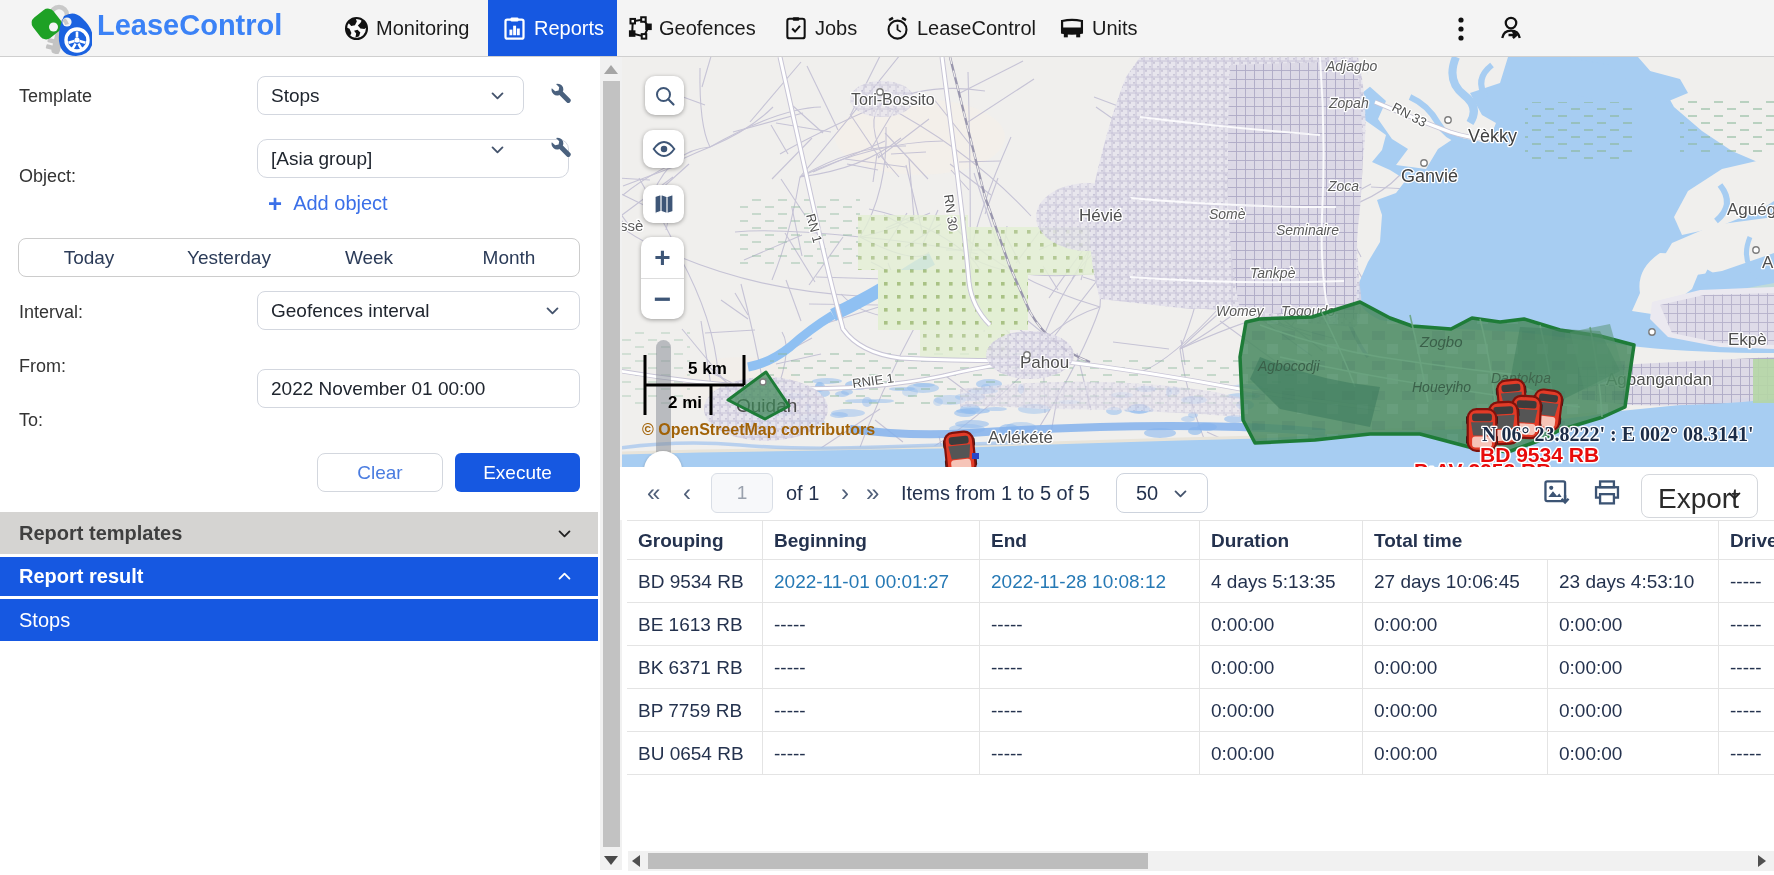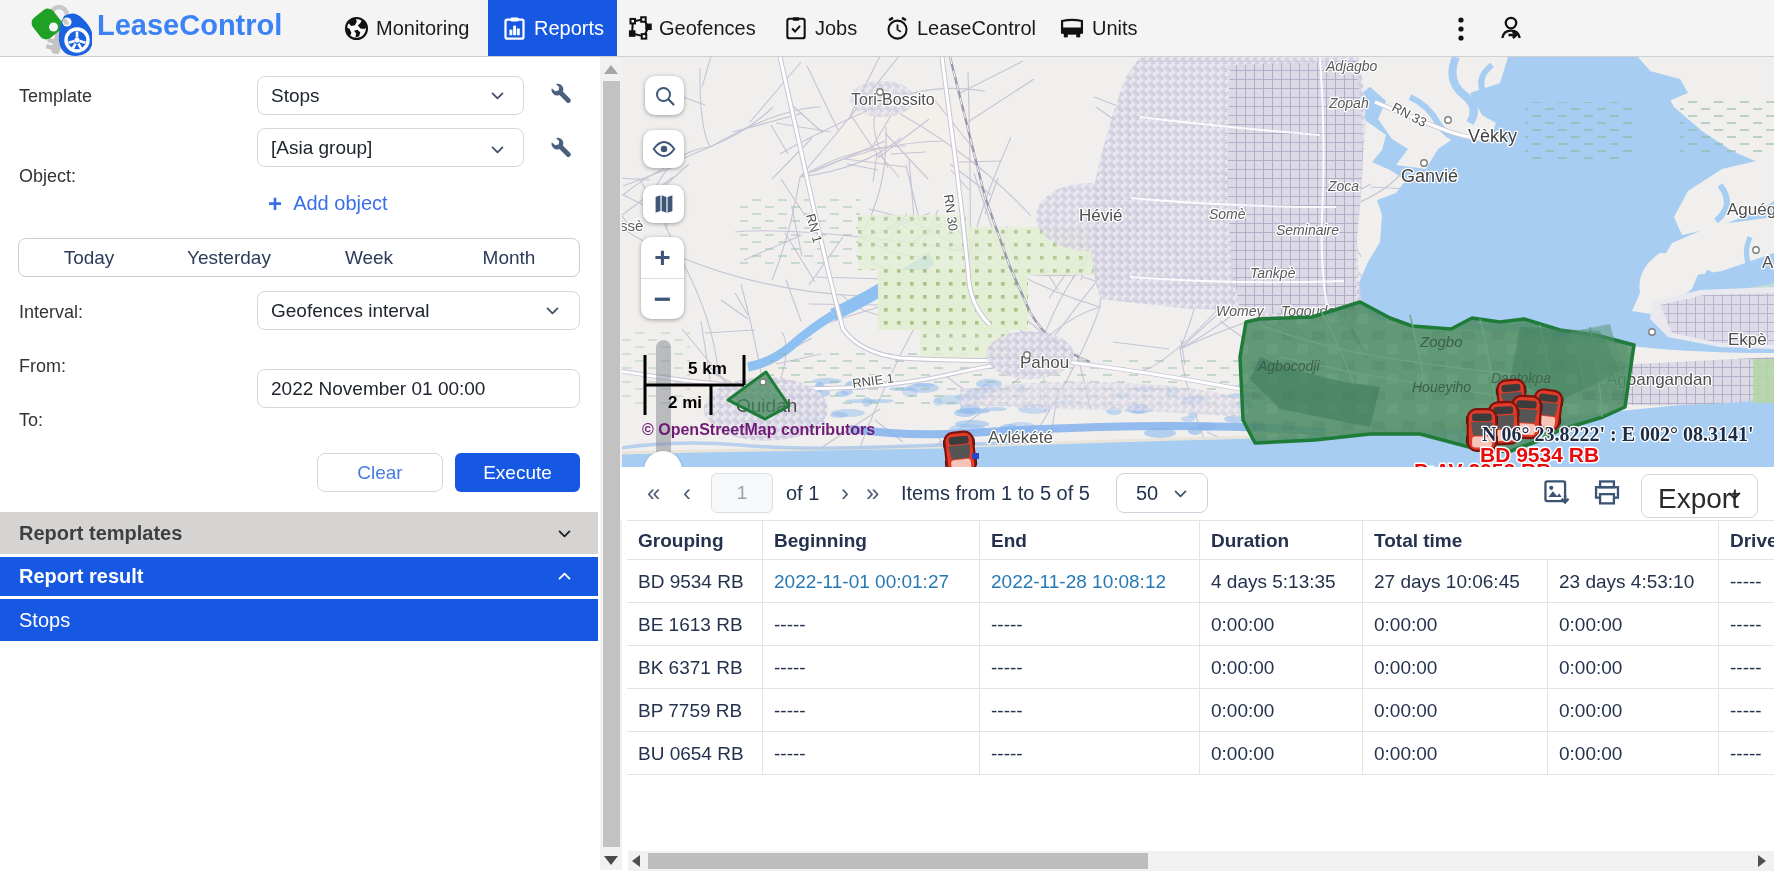--- a/index.html
+++ b/index.html
@@ -122,21 +122,21 @@
         <span class="tx">Stops</span>
       </div>
 <div class="ic" style="left:489px;top:30px;"><svg width="17" height="17" viewBox="0 0 24 24">
           <path d="M5,9 l7,7 7,-7" fill="none" stroke="#44536c" stroke-width="2.6" stroke-linecap="round" stroke-linejoin="round"></path>
         </svg></div>
 <div class="ic" style="left:549px;top:26px;"><svg width="24" height="24" viewBox="0 0 24 24">
           <g transform="scale(-1,1) translate(-24,0)">
             <path d="M21.2,5.2 a5.6,5.6 0 0 1 -7.6,6.8 L6.4,19.2 a2.3,2.3 0 0 1 -3.4,-3.4 L10.2,8.6 a5.6,5.6 0 0 1 6.8,-7.6 l-3.2,3.2 0.6,3.4 3.4,0.6 z" fill="#4a617e"></path>
           </g>
         </svg></div>
-<div class="sel" style="left:257px;top:71px;width:267px;height:39px;">
+<div class="sel" style="left:257px;top:82px;width:312px;height:39px;border-radius:10px;">
         <span class="tx">[Asia group]</span>
       </div>
 <div class="ic" style="left:489px;top:84px;"><svg width="17" height="17" viewBox="0 0 24 24">
           <path d="M5,9 l7,7 7,-7" fill="none" stroke="#44536c" stroke-width="2.6" stroke-linecap="round" stroke-linejoin="round"></path>
         </svg></div>
 <div class="ic" style="left:549px;top:80px;"><svg width="24" height="24" viewBox="0 0 24 24">
           <g transform="scale(-1,1) translate(-24,0)">
             <path d="M21.2,5.2 a5.6,5.6 0 0 1 -7.6,6.8 L6.4,19.2 a2.3,2.3 0 0 1 -3.4,-3.4 L10.2,8.6 a5.6,5.6 0 0 1 6.8,-7.6 l-3.2,3.2 0.6,3.4 3.4,0.6 z" fill="#4a617e"></path>
           </g>
         </svg></div>
@@ -643,21 +643,21 @@
       </div>
 <div class="mapbtn" style="left:19px;top:180px;width:43px;height:82px;border-radius:10px;"></div>
 <div style="position:absolute;left:19px;top:221px;width:43px;height:1px;background:#ddd;"></div>
 <div style="position:absolute;left:19px;top:180px;width:43px;height:41px;display:flex;align-items:center;justify-content:center;font-size:28px;color:#3e5677;font-weight:bold;">+</div>
 <div style="position:absolute;left:19px;top:222px;width:43px;height:40px;display:flex;align-items:center;justify-content:center;font-size:30px;color:#3e5677;font-weight:bold;">−</div>
 <svg style="position:absolute;left:16px;top:295px;" width="120" height="70">
 <path d="M7,3 v60 M7,33 h99 M106,3 v30 M73,33 v30" stroke="#000" stroke-width="3" fill="none"></path>
 <text x="50" y="22" font-size="17" font-weight="bold" fill="#000">5 km</text>
 <text x="30" y="56" font-size="17" font-weight="bold" fill="#000">2 mi</text>
 </svg>
-<div style="position:absolute;left:20px;top:364px;font-size:16px;font-weight:bold;color:#701a75;">© OpenStreetMap contributors</div>
+<div style="position:absolute;left:20px;top:364px;font-size:16px;font-weight:bold;color:#a16207;">© OpenStreetMap contributors</div>
 </div>
 <div id="toolbar">
 <div class="pgl" style="position:absolute;left:27px;top:12px;">«</div>
 <div class="pgl" style="position:absolute;left:63px;top:12px;">‹</div>
 <div style="position:absolute;left:91px;top:6px;width:62px;height:40px;background:#f7f8fa;border:1px solid #d9dee6;border-radius:6px;color:#9aa1ad;font-size:19px;display:flex;align-items:center;justify-content:center;">1</div>
 <div style="position:absolute;left:166px;top:15px;font-size:20px;">of 1</div>
 <div class="pgl" style="position:absolute;left:221px;top:12px;">›</div>
 <div class="pgl" style="position:absolute;left:246px;top:12px;">»</div>
 <div style="position:absolute;left:281px;top:15px;font-size:20px;">Items from 1 to 5 of 5</div>
 <div style="position:absolute;left:496px;top:6px;width:92px;height:40px;border:1px solid #cdd3dd;border-radius:8px;"></div>

